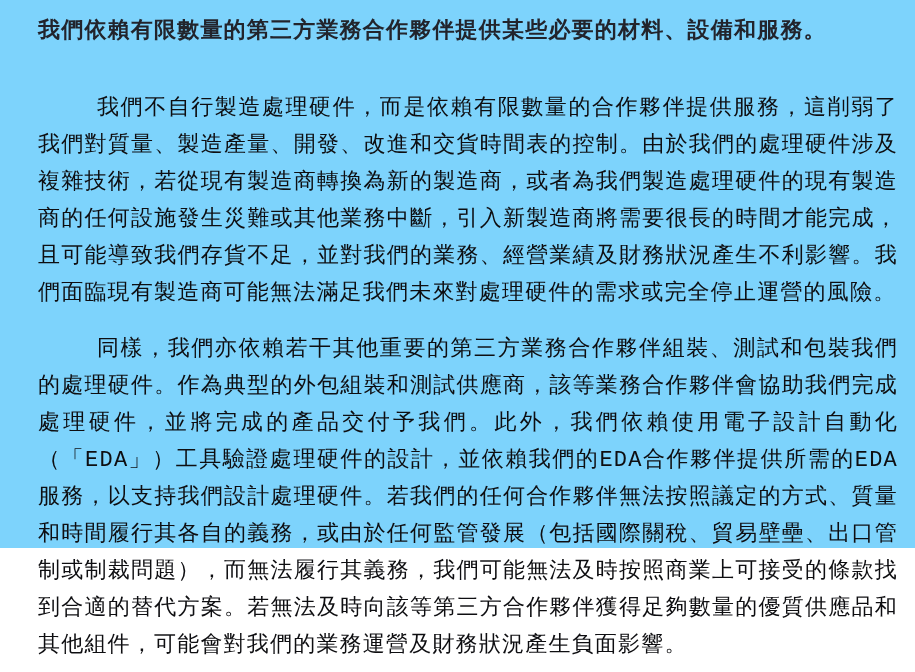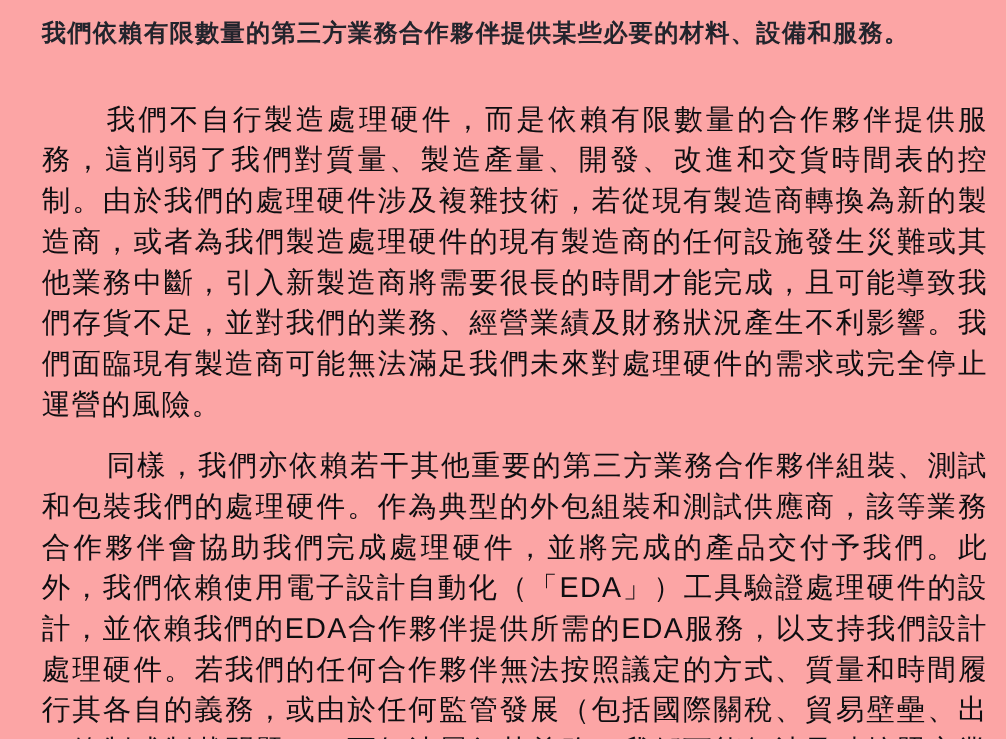--- a/index.html
+++ b/index.html
@@ -8,38 +8,38 @@
   }
   body {
     width: 915px;
     height: 672px;
     background: #ffffff;
     overflow: hidden;
   }
   .page {
     box-sizing: border-box;
     width: 915px;
-    height: 672px;
+    height: 548px;
     padding: 14px 17px 0 38px;
-    background: #fca5a5;
+    background: #7dd3fc;
   }
   .doc-heading {
     margin: 0;
     font-family: "Liberation Sans", "DejaVu Sans", sans-serif;
     font-weight: bold;
     font-size: 22px;
     line-height: 32px;
     letter-spacing: 1.2px;
     color: #22242c;
     text-align: left;
   }
   .doc-para {
     margin: 0;
-    font-family: Liberation Sans, sans-serif;
-    font-size: 26px;
+    font-family: Liberation Mono, monospace;
+    font-size: 22px;
     line-height: 37px;
     letter-spacing: 1.2px;
     color: #0e0e11;
     text-align: justify;
     text-indent: 59px;
   }
   .doc-para.first {
     margin-top: 44px;
   }
   .doc-para.second {

